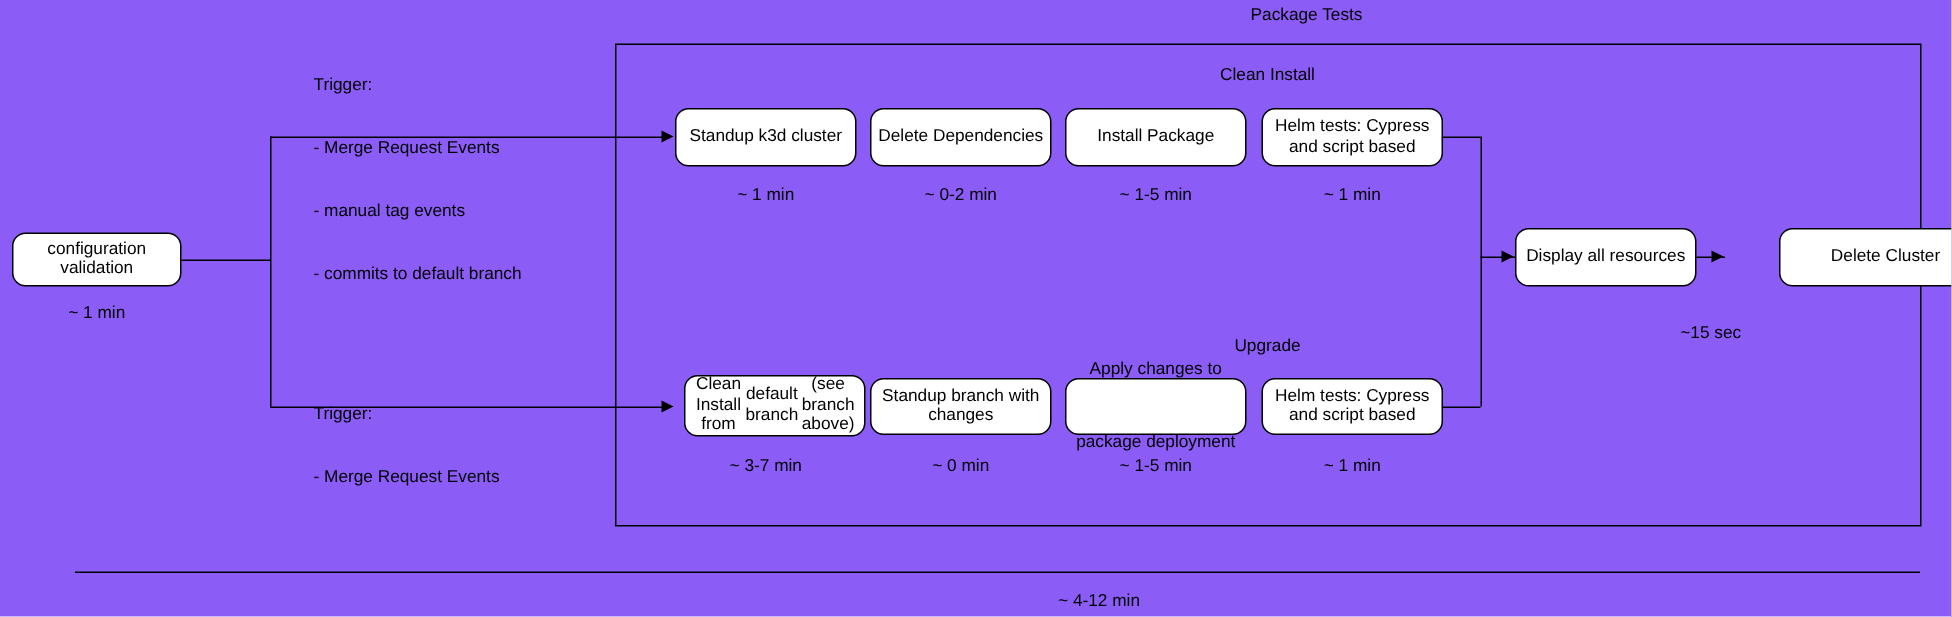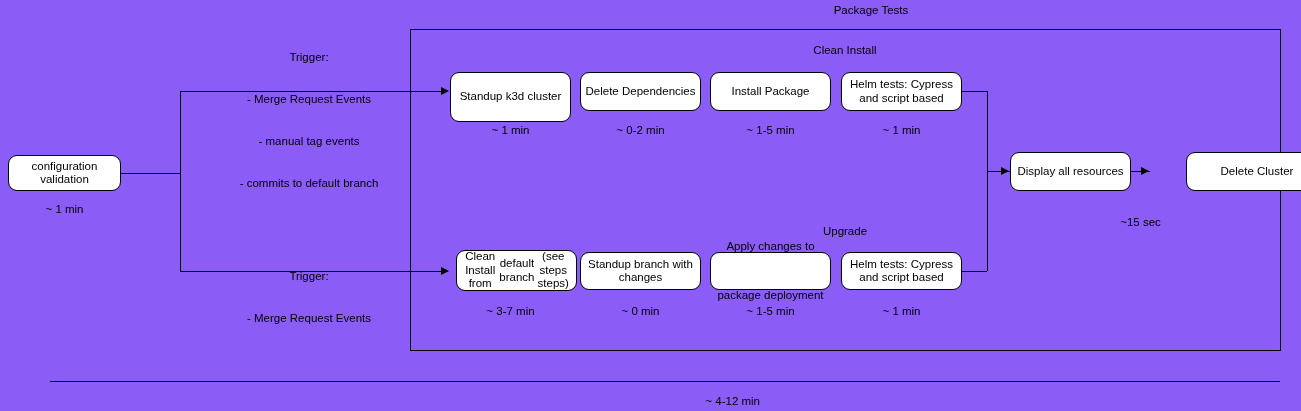--- a/index.html
+++ b/index.html
@@ -47,21 +47,21 @@
 
   
   .label {
     position: absolute;
     font-size: 11.5px;
     line-height: 14px;
     white-space: pre;
     z-index: 4;
   }
   .label.center { text-align: center; }
-  .label.left { text-align: center; }
+  .label.left { text-align: left; }
 
   
   .hline {
     position: absolute;
     height: 0;
     border-top: 1.3px solid #000000;
     z-index: 3;
   }
   .vline {
     position: absolute;
@@ -118,21 +118,21 @@
     <div>- commits to default branch</div>
   </div>
 
   <div class="label left" style="left:209px; top:241px; width:200px;">
     <div>Trigger:</div>
     <div>- Merge Request Events</div>
   </div>
 
   <div class="label center" style="left:640px; top:43px; width:410px;">Clean Install</div>
 
-  <div class="node" style="left:450px; top:72px; width:121px; height:50px;">
+  <div class="node" style="left:450px; top:72px; width:121px; height:39px;">
     <span>Standup k3d cluster</span>
   </div>
   <div class="label center" style="left:450px; top:123px; width:121px;">~ 1 min</div>
 
   <div class="node" style="left:580px; top:72px; width:121px; height:39px;">
     <span>Delete Dependencies</span>
   </div>
   <div class="label center" style="left:580px; top:123px; width:121px;">~ 0-2 min</div>
 
   <div class="node" style="left:710px; top:72px; width:121px; height:39px;">
@@ -144,21 +144,21 @@
     <span>Helm tests: Cypress</span>
     <span>and script based</span>
   </div>
   <div class="label center" style="left:841px; top:123px; width:121px;">~ 1 min</div>
 
   <div class="label center" style="left:640px; top:224px; width:410px;">Upgrade</div>
 
   <div class="node" style="left:456px; top:250px; width:121px; height:41px; flex-direction:row;">
     <span>Clean Install from</span>
     <span>default branch</span>
-    <span>(see steps steps)</span>
+    <span>(see branch above)</span>
   </div>
   <div class="label center" style="left:450px; top:304px; width:121px;">~ 3-7 min</div>
 
   <div class="node" style="left:580px; top:252px; width:121px; height:38px; flex-direction:column;">
     <span>Standup branch with</span>
     <span>changes</span>
   </div>
   <div class="label center" style="left:580px; top:304px; width:121px;">~ 0 min</div>
 
   <div class="node" style="left:710px; top:252px; width:121px; height:38px; flex-direction:column;gap:36px;">

